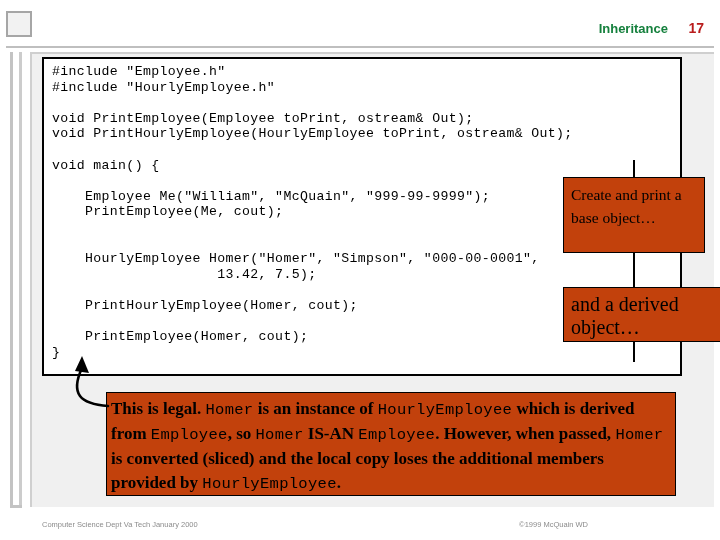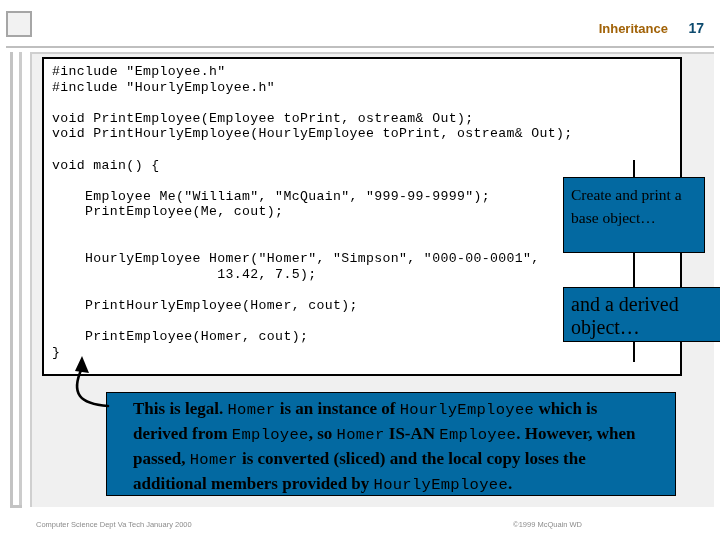--- a/index.html
+++ b/index.html
@@ -35,29 +35,29 @@
     font-size: 21.5px;
     color: #000000;
     letter-spacing: 0.1px;
     white-space: nowrap;
   }
   #header-subject {
     position: absolute;
     right: 52px; top: 21px;
     font-size: 13px;
     font-weight: bold;
-    color: #a16207;
+    color: #15803d;
     white-space: nowrap;
   }
   #header-slide-number {
     position: absolute;
     right: 16px; top: 20px;
     font-size: 14px;
     font-weight: bold;
-    color: #0c4a6e;
+    color: #b91c1c;
   }
   #header-rule {
     position: absolute;
     left: 6px; top: 46px;
     width: 708px; height: 2px;
     background: #bfbfbf;
   }
 
   
   #left-rail-outer {
@@ -108,21 +108,21 @@
     font-size: 13.2px;
     line-height: 15.6px;
     color: #000000;
     white-space: pre;
     letter-spacing: 0.35px;
   }
 
   
   .callout {
     position: absolute;
-    background: #0369a1;
+    background: #c2410c;
     border: 1.5px solid #000000;
     box-sizing: border-box;
     font-family: "Liberation Serif", serif;
     color: #000000;
   }
   #callout-base {
     left: 563px; top: 177px;
     width: 142px; height: 76px;
     padding: 5px 7px;
     font-size: 15.5px;
@@ -131,21 +131,21 @@
   #callout-derived {
     left: 563px; top: 287px;
     width: 166px; height: 55px;
     padding: 5px 7px;
     font-size: 20px;
     line-height: 23px;
   }
   #callout-explanation {
     left: 106px; top: 392px;
     width: 570px; height: 104px;
-    padding: 4px 26px;
+    padding: 4px 4px;
     font-size: 17px;
     line-height: 24px;
     font-weight: bold;
   }
   #callout-explanation .code-inline {
     font-family: "Liberation Mono", "DejaVu Sans Mono", monospace;
     font-weight: normal;
     font-size: 15.5px;
     letter-spacing: 0.3px;
   }
@@ -166,21 +166,21 @@
   #arrow-to-code {
     position: absolute;
     left: 60px; top: 352px;
     width: 120px; height: 56px;
     overflow: visible;
   }
 
   
   #footer {
     position: absolute;
-    left: 6px; bottom: 0;
+    left: 12px; bottom: 0;
     width: 592px; height: 26px;
   }
   .footer-text {
     position: absolute;
     font-size: 7.5px;
     color: #8c8c8c;
     white-space: nowrap;
   }
   #footer-left   { left: 30px;  top: 6px; }
   #footer-center { left: 268px; top: 6px; font-size: 9.5px; }

